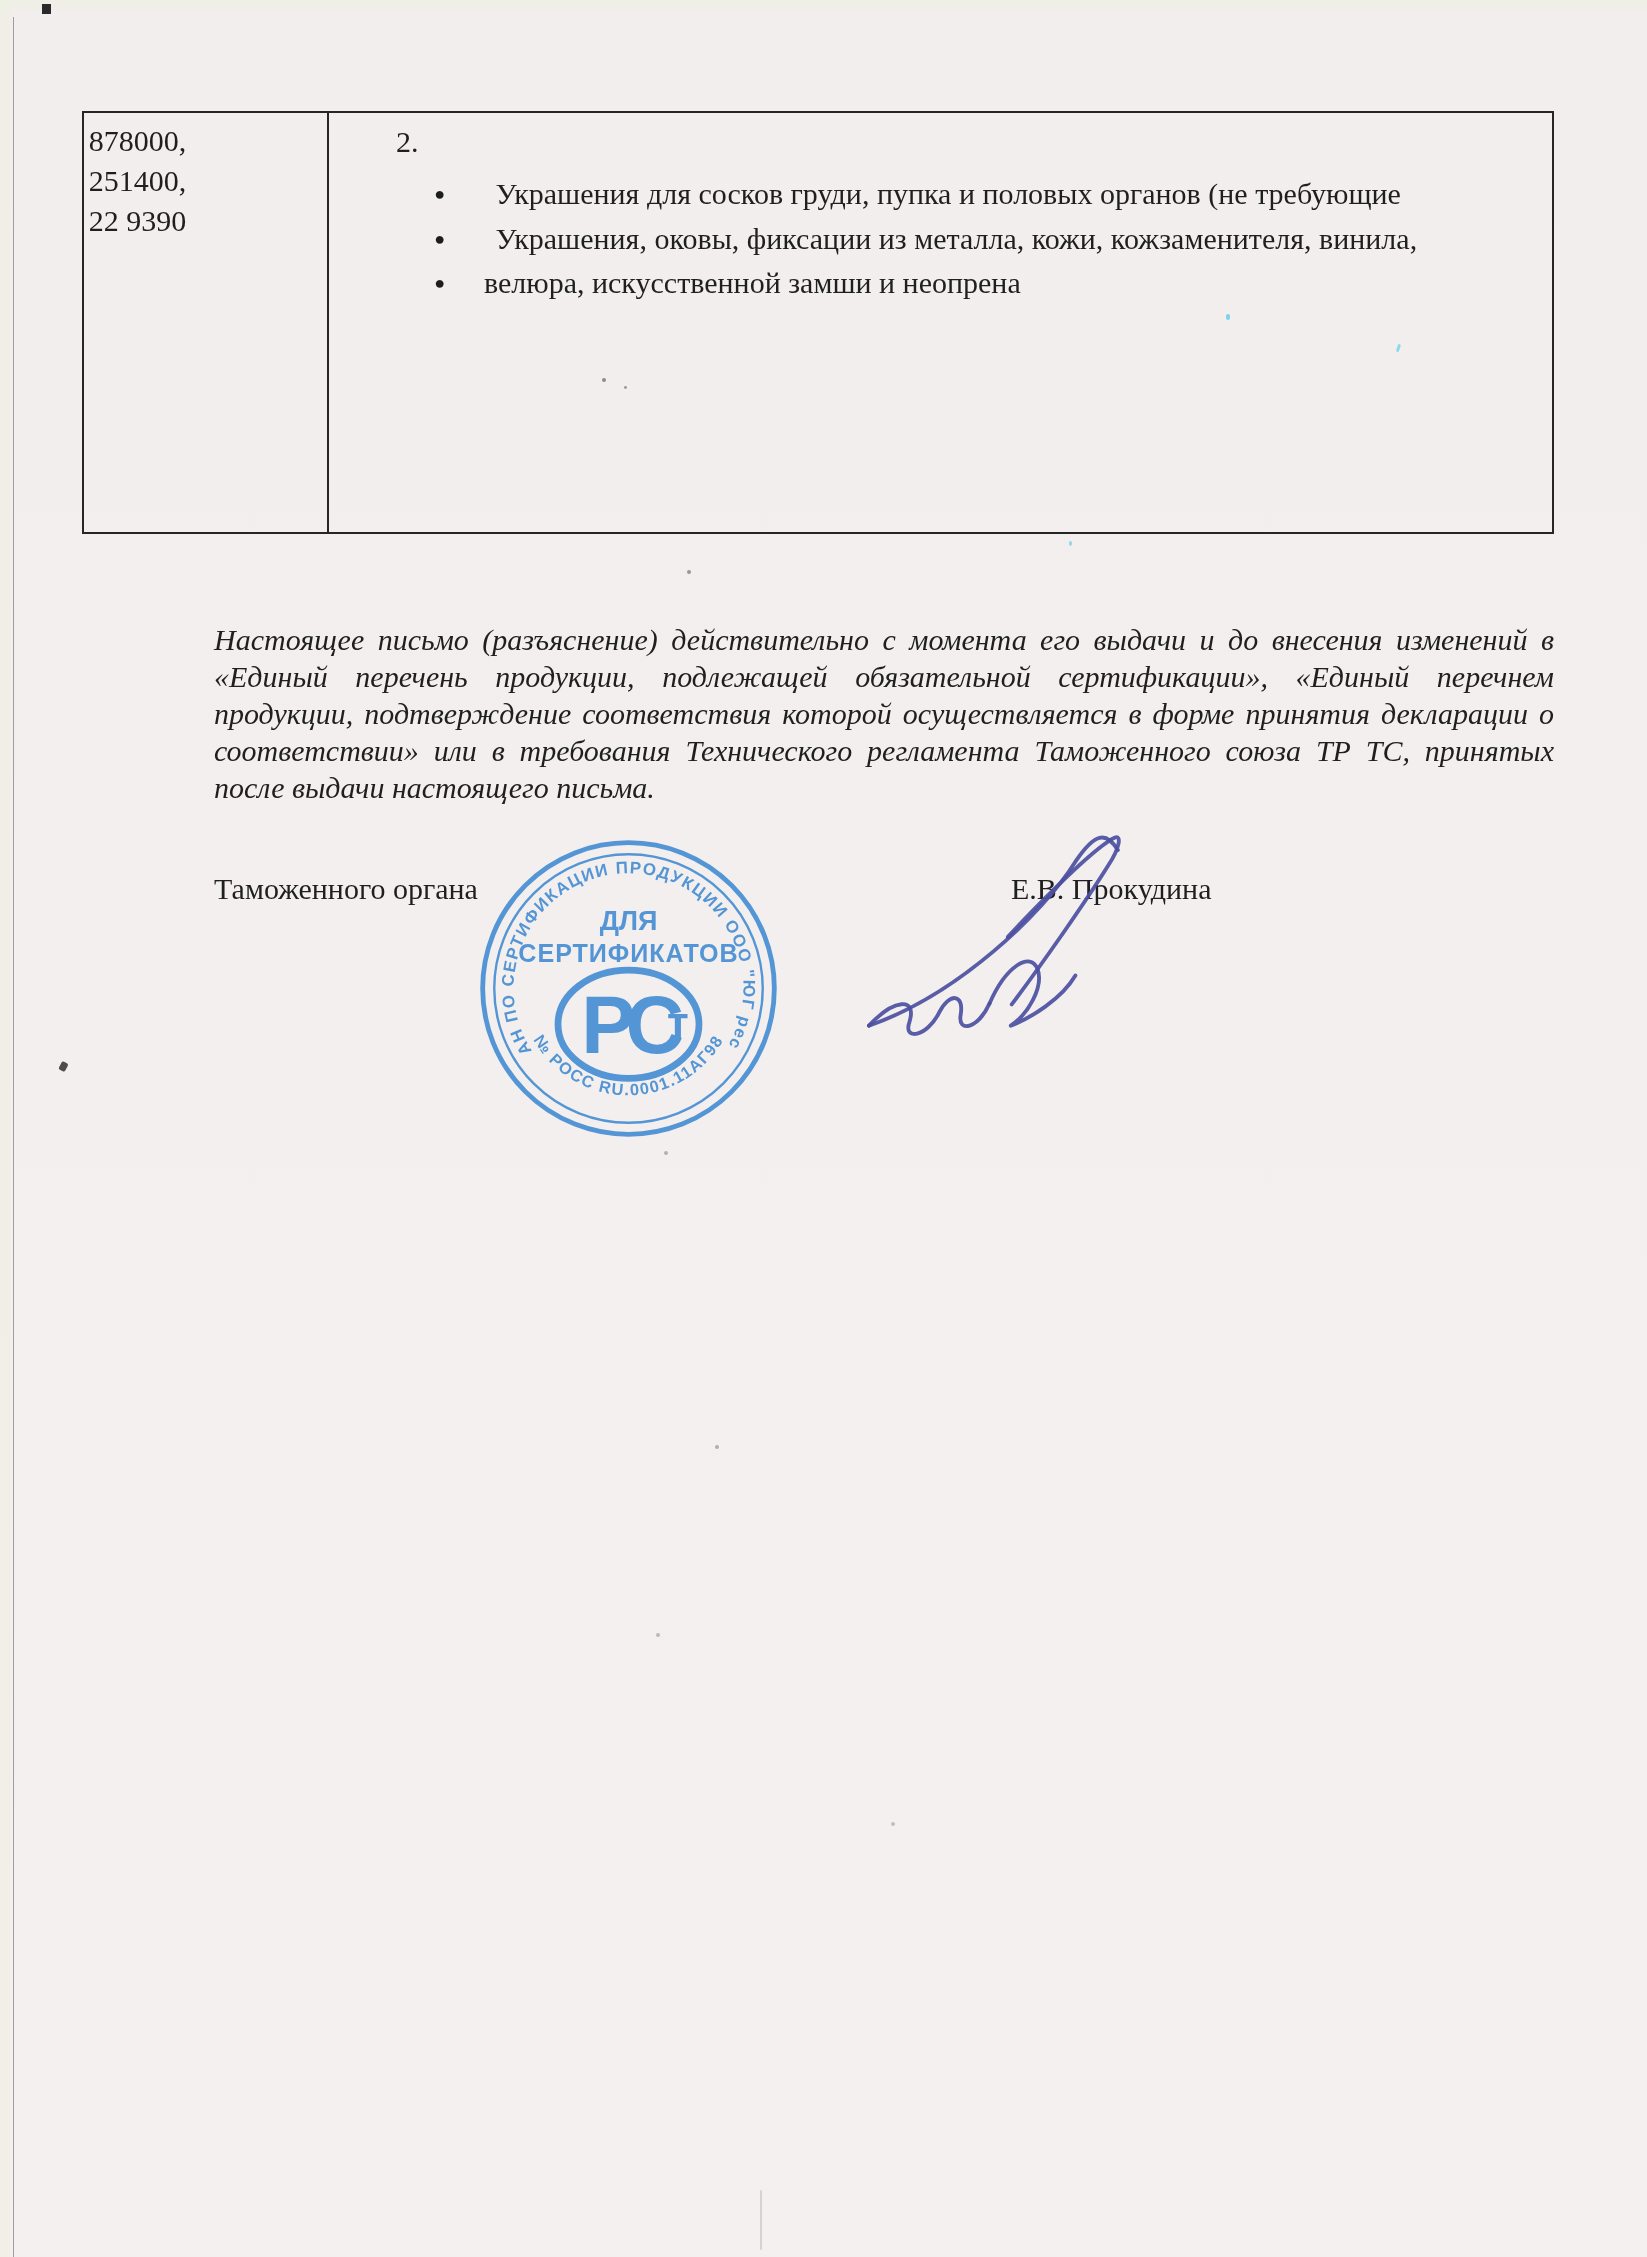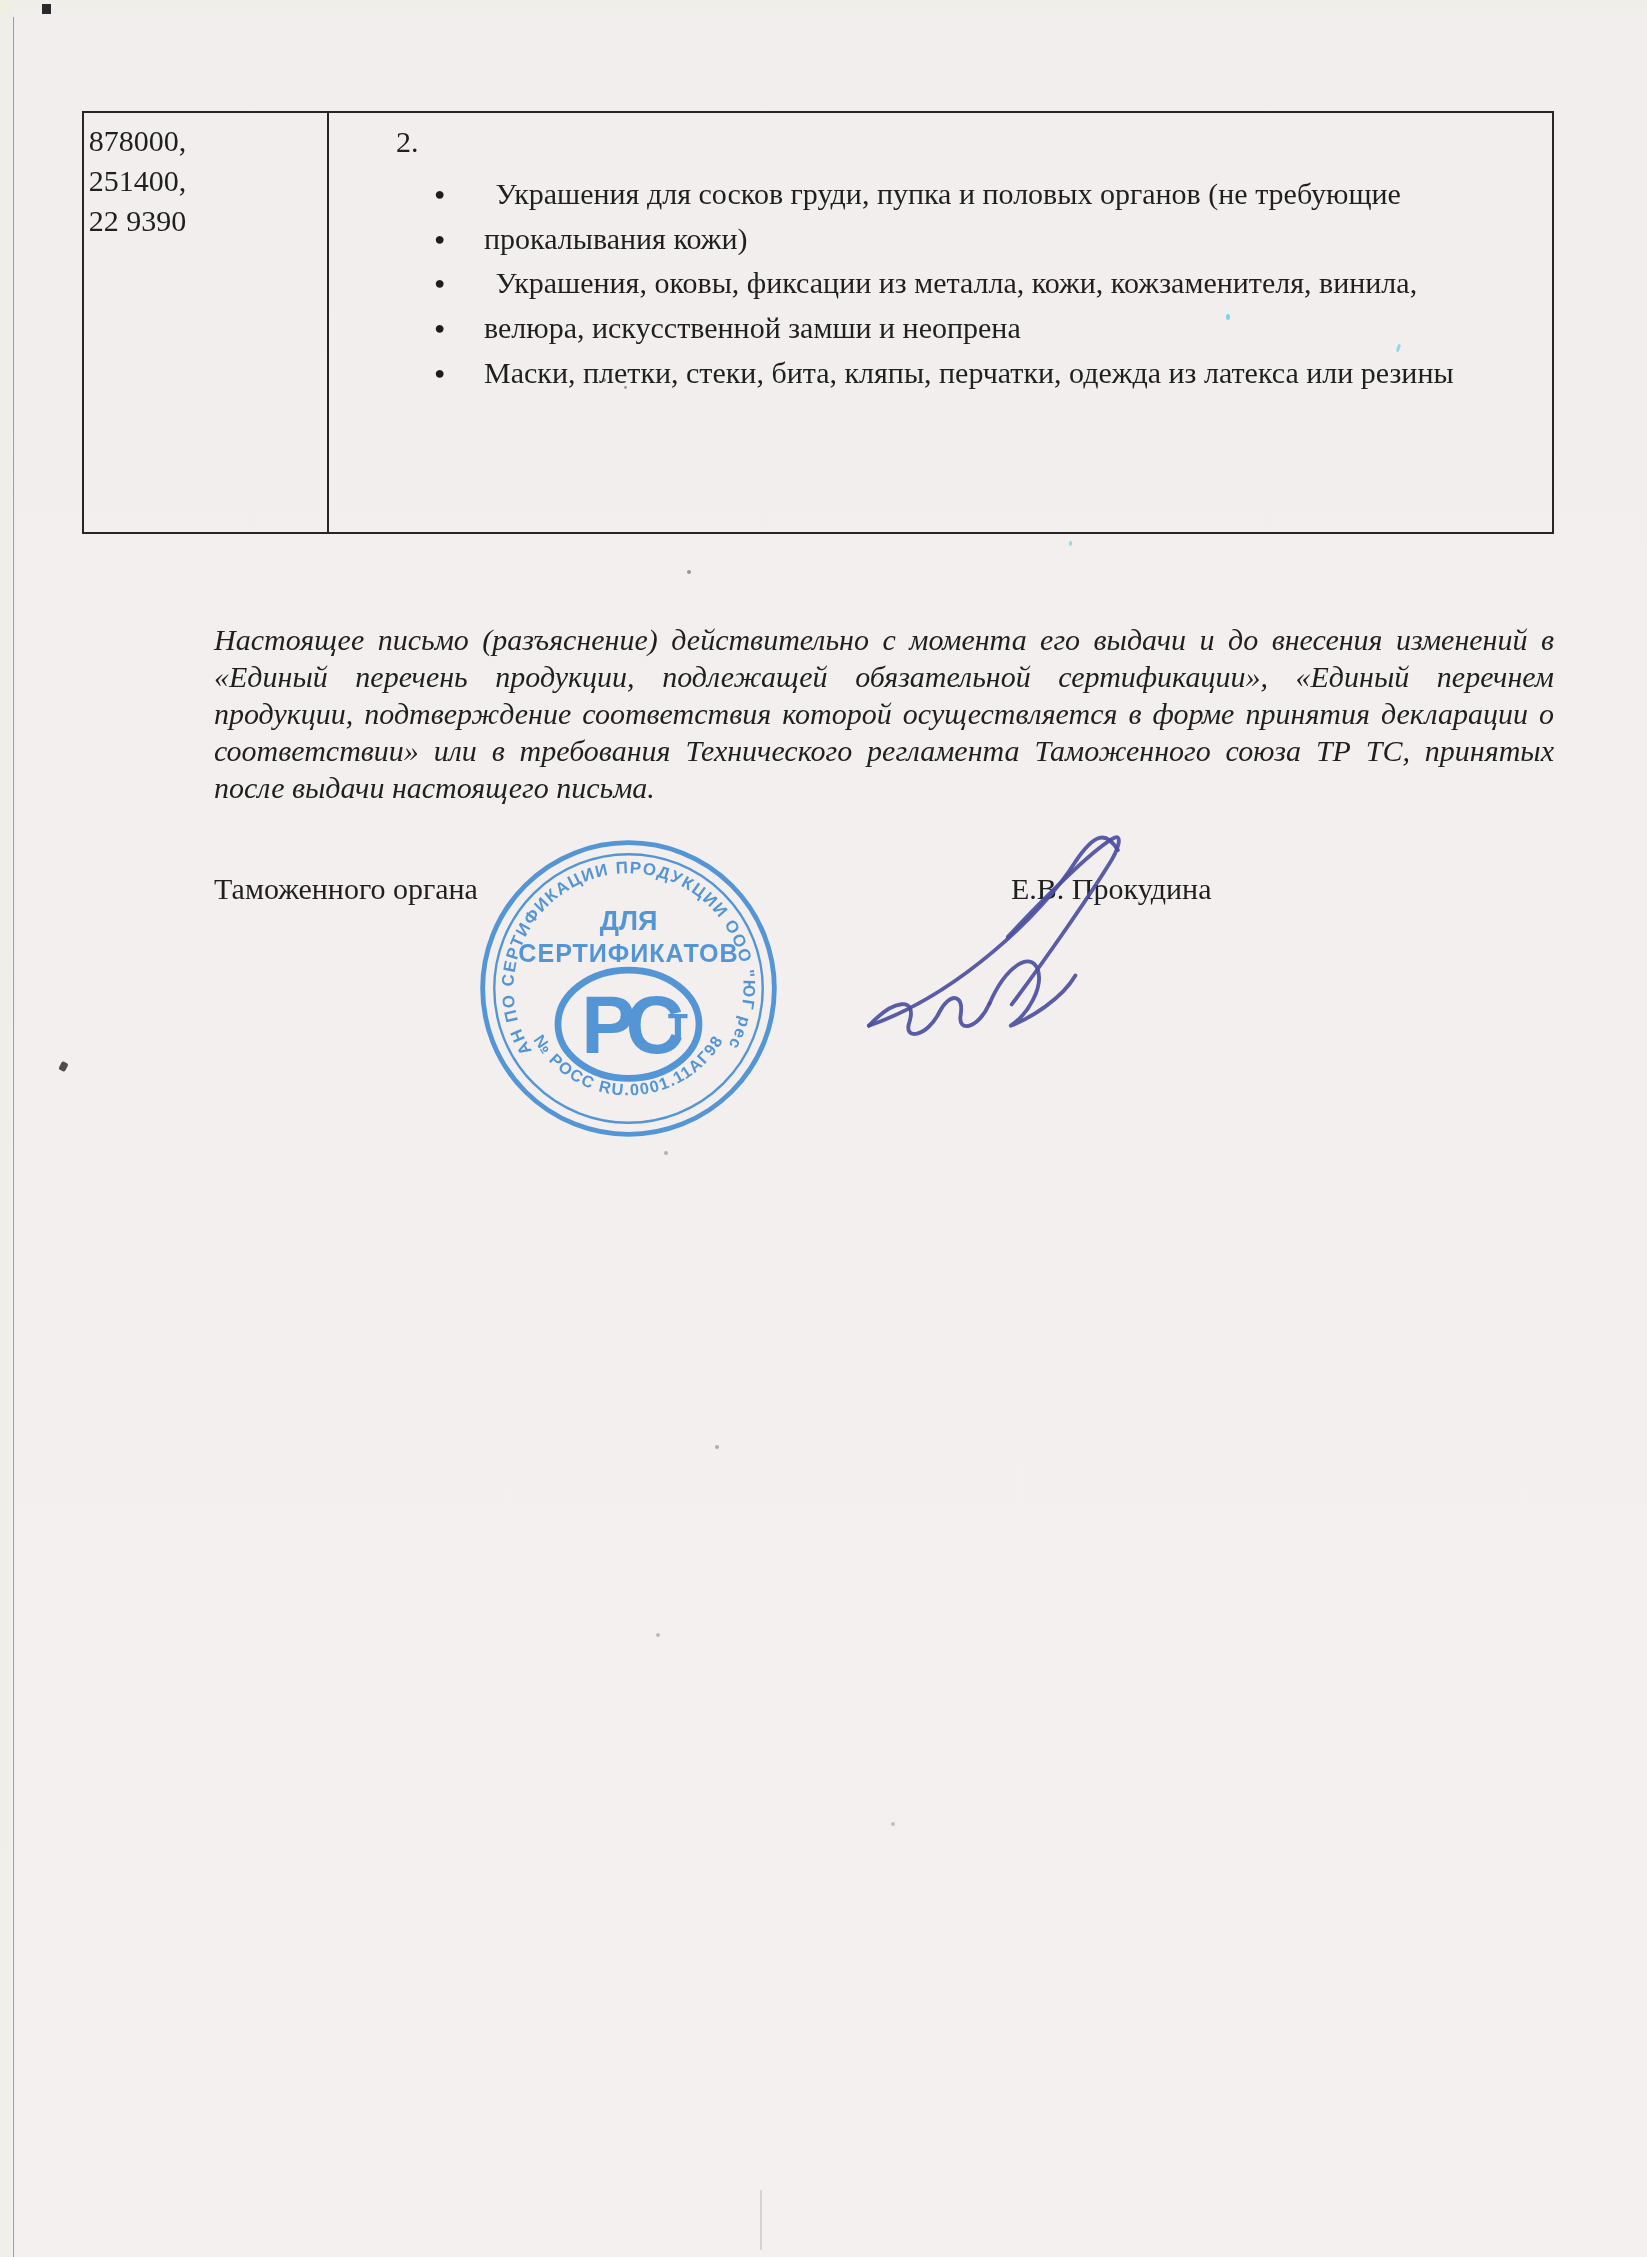--- a/index.html
+++ b/index.html
@@ -143,24 +143,22 @@
 <div class="doc-table">
   <div class="cell-codes">
     <div>878000,</div>
     <div>251400,</div>
     <div>22 9390</div>
   </div>
   <div class="cell-items">
     <div class="item-number">2.</div>
     <ul class="bullet-list">
       <li class="lead-space">Украшения для сосков груди, пупка и половых органов (не требующие</li>
-      <li>прокалывания кожи)</li>
       <li class="lead-space">Украшения, оковы, фиксации из металла, кожи, кожзаменителя, винила,</li>
       <li>велюра, искусственной замши и неопрена</li>
-      <li>Маски, плетки, стеки, бита, кляпы, перчатки, одежда из латекса или резины</li>
     </ul>
   </div>
 </div>
 
 <div class="body-paragraph">Настоящее письмо (разъяснение) действительно с момента его выдачи и до внесения изменений в «Единый перечень продукции, подлежащей обязательной сертификации»,  «Единый перечнем продукции, подтверждение соответствия которой осуществляется в форме принятия декларации о соответствии» или в требования Технического регламента Таможенного союза ТР ТС, принятых после выдачи настоящего письма.</div>
 
 <div class="role-label">Таможенного органа</div>
 <div class="name-label">Е.В. Прокудина</div>
 
 <svg class="stamp-svg" viewBox="0 0 322 322">

